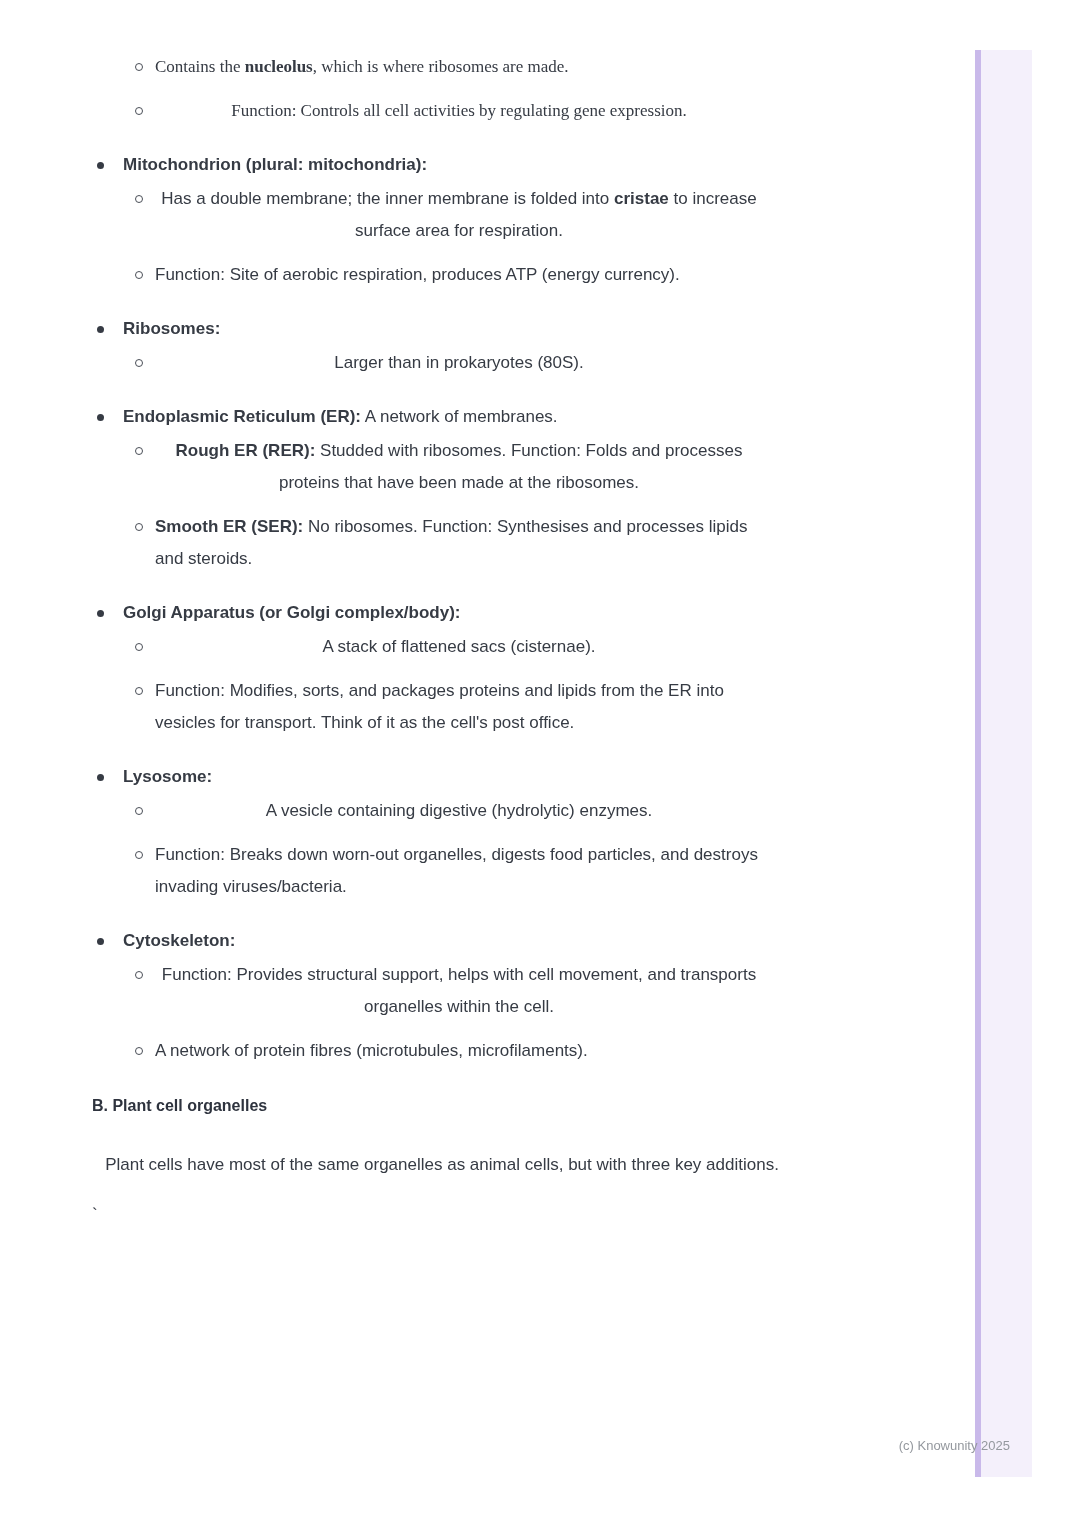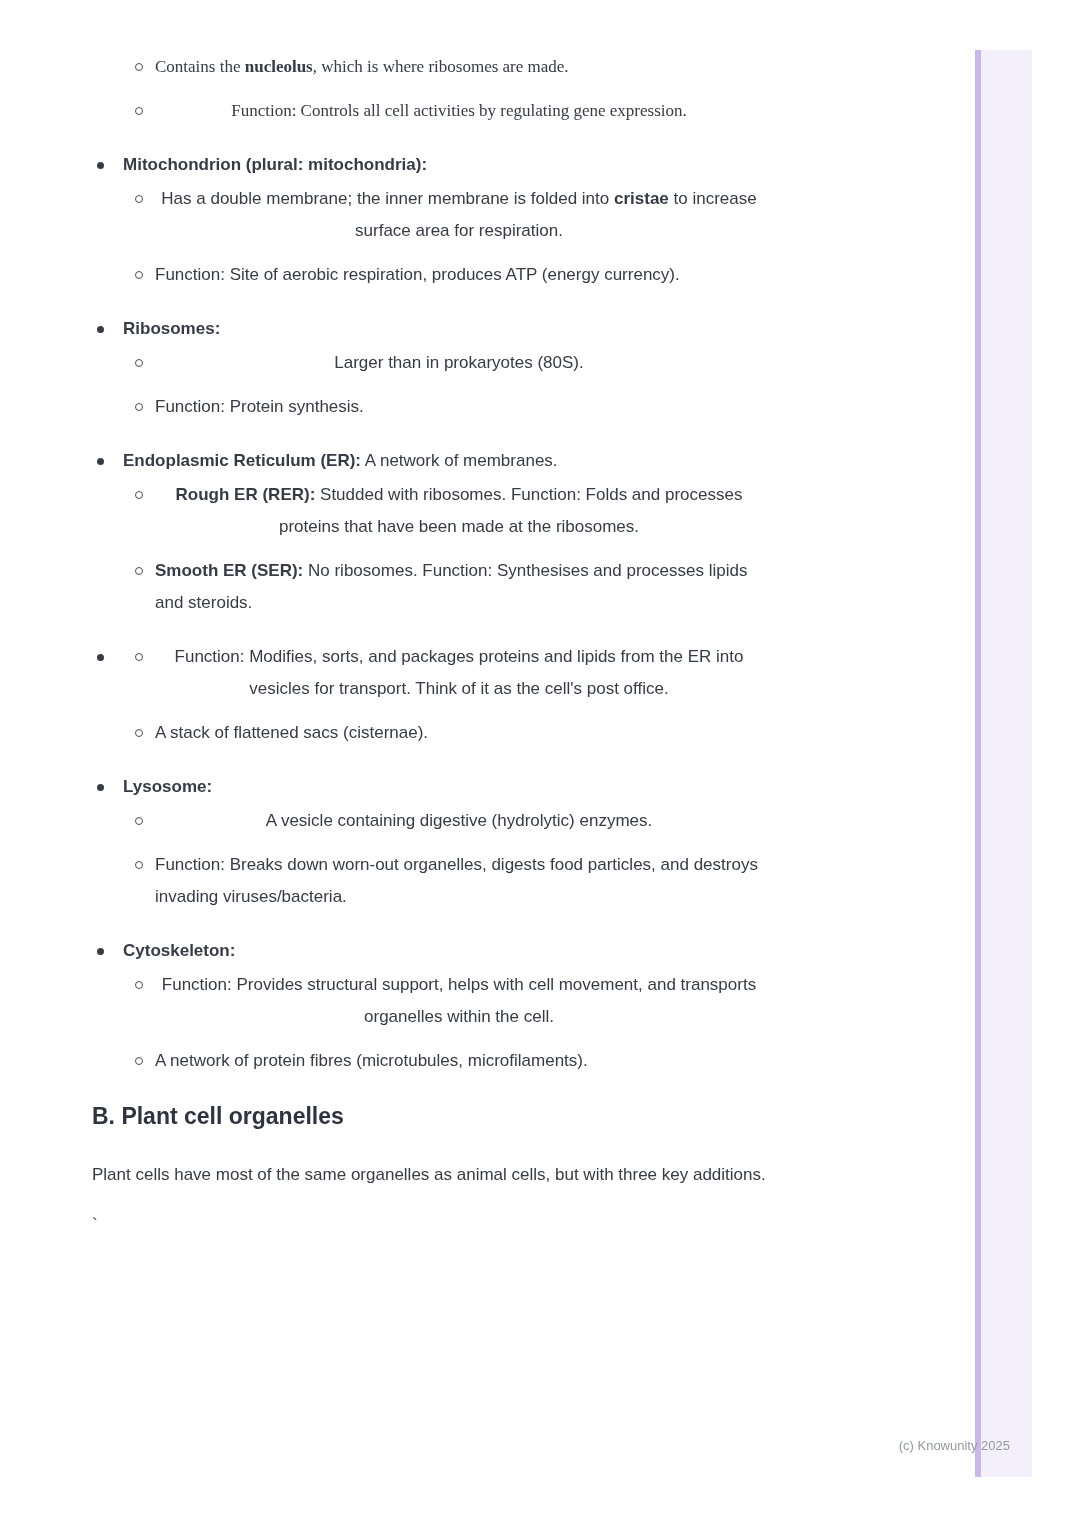--- a/index.html
+++ b/index.html
@@ -40,25 +40,25 @@
   .sub-list{width:640px;margin-top:2px;}
   .sub-list>li{padding-left:32px;margin-top:12px;}
   .sub-list>li:first-child{margin-top:0;text-align:center;}
   .sub-list .circle-bullet{left:12px;}
   .circle-bullet{
     position:absolute;top:12px;width:8px;height:8px;box-sizing:border-box;
     border:1.6px solid #4a4e57;border-radius:50%;background:transparent;
   }
 
   .section-heading{
-    margin:22px 0 0 0;font-size:23px;line-height:34px;font-weight:700;
+    margin:22px 0 0 0;font-size:16px;line-height:34px;font-weight:700;
     color:#2e333e;
   }
   .closing-paragraph{
-    margin:26px 0 8px 0;width:700px;
+    margin:26px 0 8px 0;width:700px;text-align:center;
   }
   .stray-char{
     margin-top:18px;height:32px;font-size:17px;
   }
 
   .edge-bar{
     position:absolute;left:975px;top:50px;width:57px;height:1427px;
     background:var(--track);
     border-left:6px solid var(--edge);
     box-sizing:border-box;z-index:1;
@@ -98,50 +98,47 @@
         </ul>
       </li>
       <li>
         <span class="disc-bullet"></span>
         <div class="t"><b>Ribosomes:</b></div>
         <ul class="sub-list">
           <li>
             <span class="circle-bullet"></span>
             <span class="t"><span>Larger than in prokaryotes (80S).</span></span>
           </li>
-          <li>
-            <span class="circle-bullet"></span>
-            <span class="t"><span>Function: Protein synthesis.</span></span>
-          </li>
         </ul>
       </li>
       <li>
         <span class="disc-bullet"></span>
         <div class="t"><b>Endoplasmic Reticulum (ER):</b><span> A network of membranes.</span></div>
         <ul class="sub-list">
           <li>
             <span class="circle-bullet"></span>
             <span class="t"><b>Rough ER (RER):</b><span> Studded with ribosomes. Function: Folds and processes proteins that have been made at the ribosomes.</span></span>
           </li>
           <li>
             <span class="circle-bullet"></span>
             <span class="t"><b>Smooth ER (SER):</b><span> No ribosomes. Function: Synthesises and processes lipids and steroids.</span></span>
           </li>
         </ul>
       </li>
       <li>
         <span class="disc-bullet"></span>
+        <div class="t"><b>Golgi Apparatus (or Golgi complex/body):</b></div>
         <ul class="sub-list">
           <li>
             <span class="circle-bullet"></span>
-            <span class="t"><span>Function: Modifies, sorts, and packages proteins and lipids from the ER into vesicles for transport. Think of it as the cell's post office.</span></span>
+            <span class="t"><span>A stack of flattened sacs (cisternae).</span></span>
           </li>
           <li>
             <span class="circle-bullet"></span>
-            <span class="t"><span>A stack of flattened sacs (cisternae).</span></span>
+            <span class="t"><span>Function: Modifies, sorts, and packages proteins and lipids from the ER into vesicles for transport. Think of it as the cell's post office.</span></span>
           </li>
         </ul>
       </li>
       <li>
         <span class="disc-bullet"></span>
         <div class="t"><b>Lysosome:</b></div>
         <ul class="sub-list">
           <li>
             <span class="circle-bullet"></span>
             <span class="t"><span>A vesicle containing digestive (hydrolytic) enzymes.</span></span>

